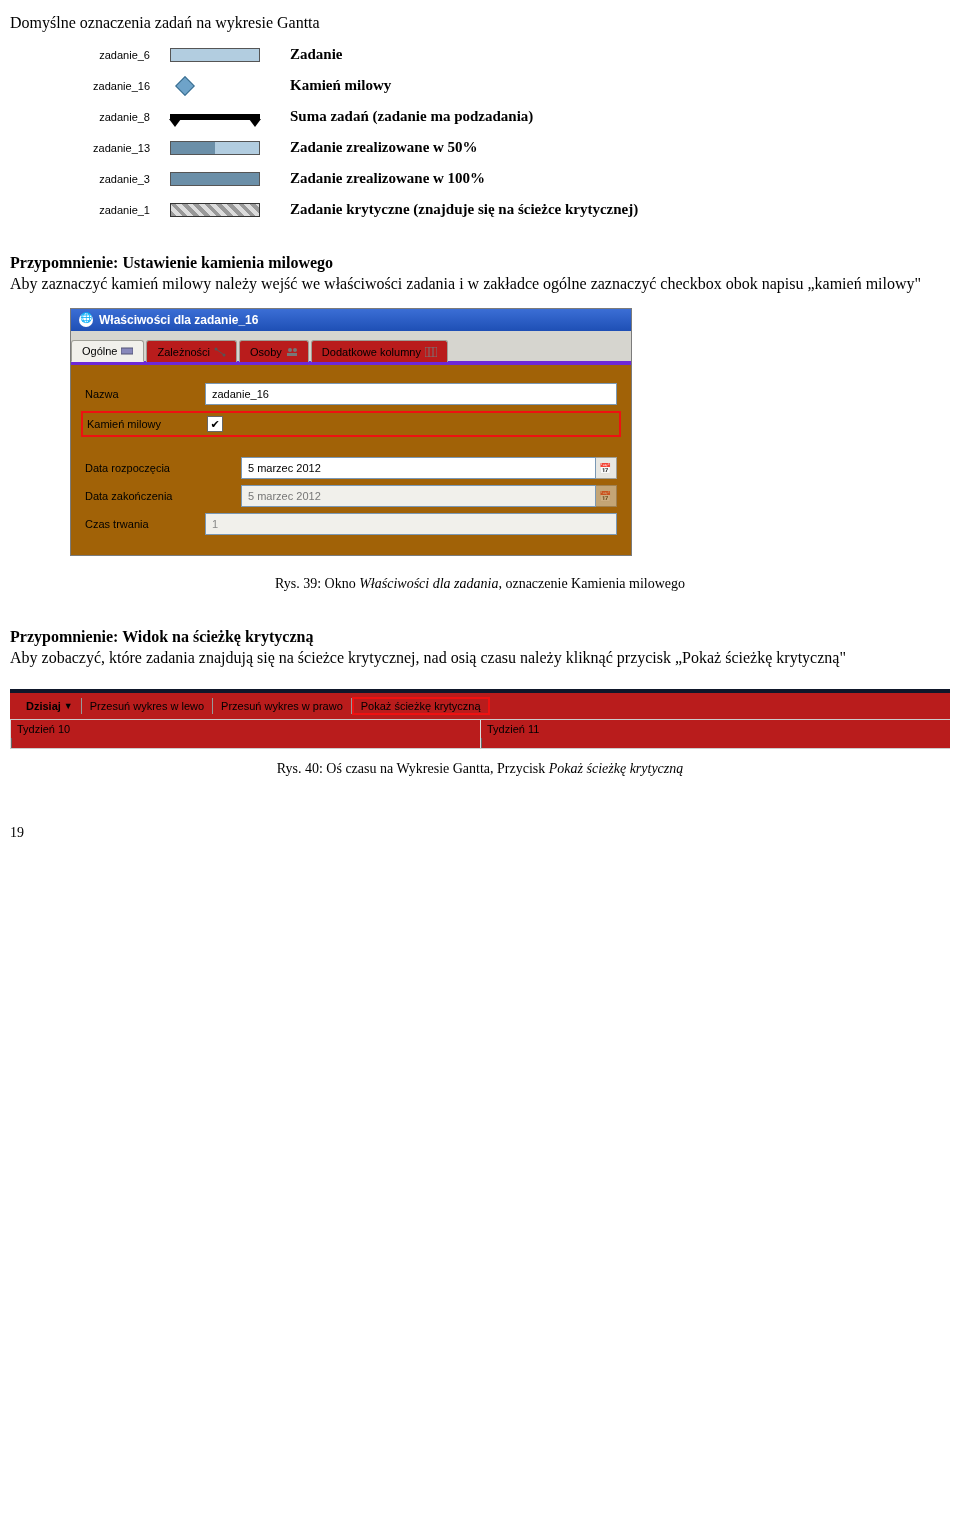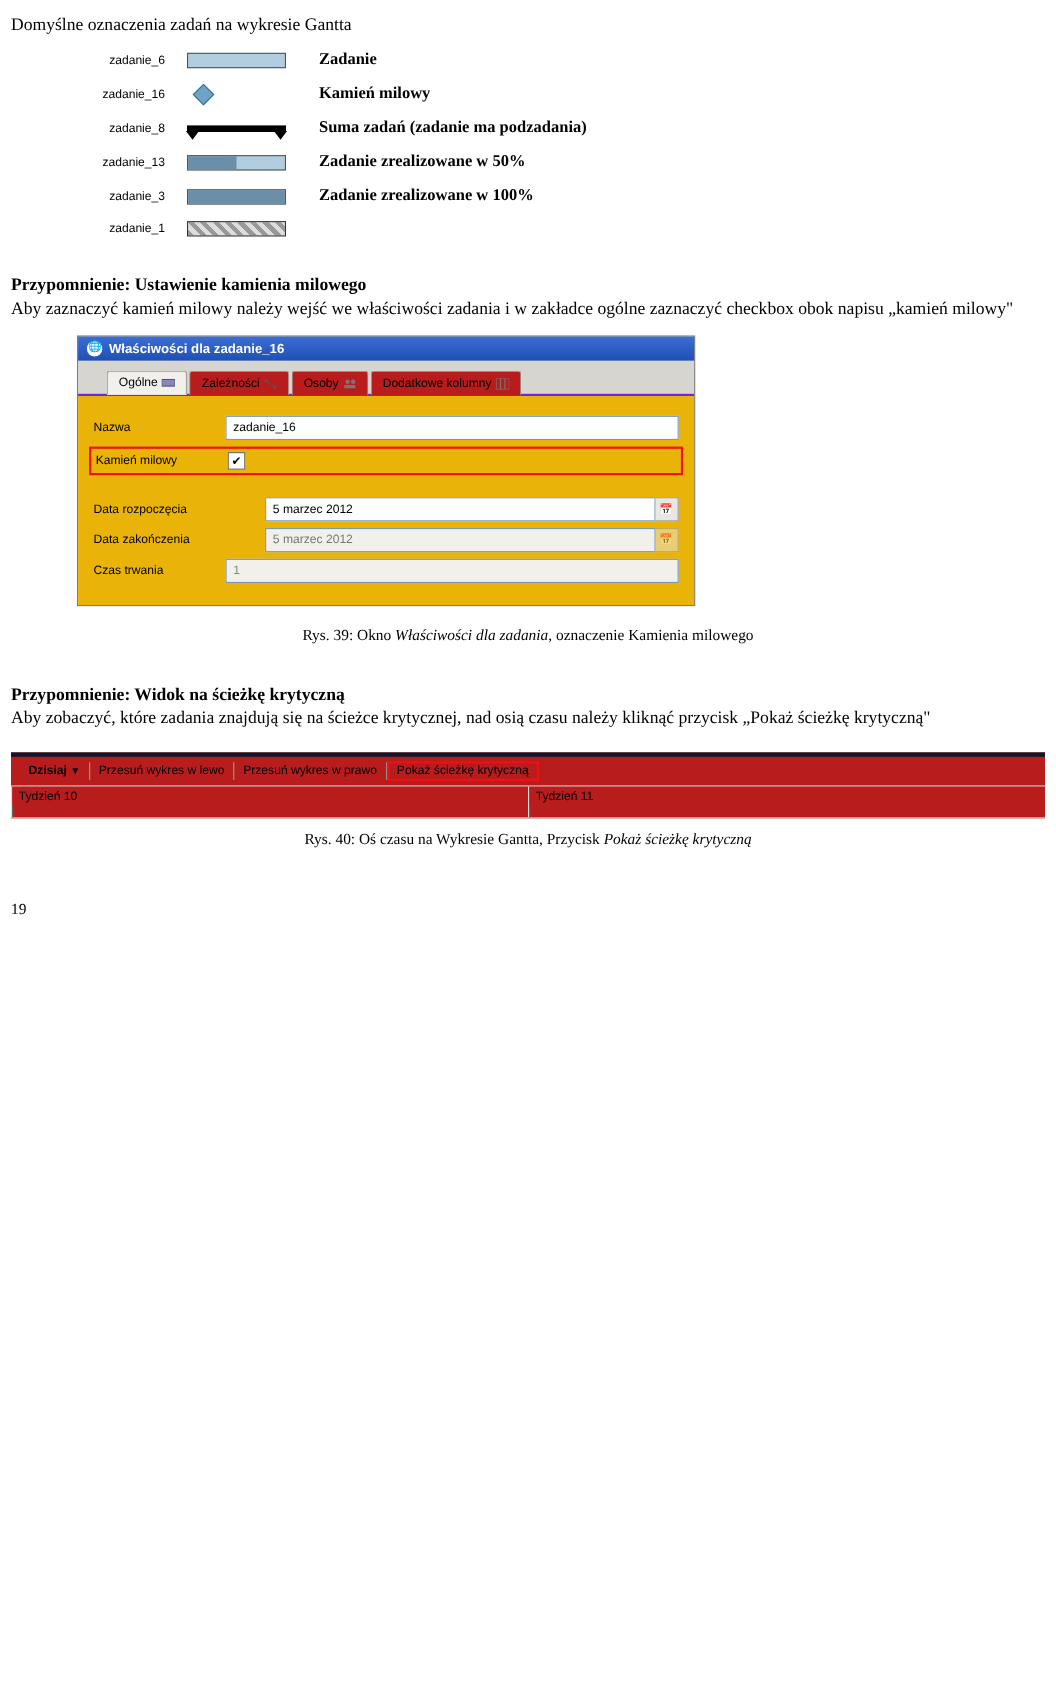--- a/index.html
+++ b/index.html
@@ -33,25 +33,25 @@
   .dep-arrow::after { content:""; position:absolute; left:-3px; bottom:-4px; width:0; height:0; border-left:3px solid transparent; border-right:3px solid transparent; border-top:5px solid #333; }
 
   .para-bold { font-weight: bold; margin: 36px 0 2px 0; }
   .para { margin: 0 0 14px 0; line-height: 1.25; }
 
   
   .dialog { width: 560px; margin: 10px 0 20px 60px; border: 1px solid #7b7b7b; background: #e4e3de; font-family: Verdana, Arial, sans-serif; font-size: 11px; }
   .dialog-titlebar { background: linear-gradient(#3b6ed5,#1e4fb5); color: #fff; padding: 4px 8px; font-weight: bold; font-size: 12px; display:flex; align-items:center; }
   .dialog-icon { width:14px; height:14px; background:#fff; border-radius:50%; margin-right:6px; display:inline-block; position:relative; }
   .dialog-icon::after { content:"🌐"; font-size:10px; position:absolute; left:1px; top:-1px; }
-  .tabs { display: flex; background: #d6d5cf; border-bottom: 2px solid #6d28d9; padding-left: 26px; padding-top: 8px; }
+  .tabs { display: flex; background: #d6d5cf; border-bottom: 4px solid #6d28d9; padding-left: 0; padding-top: 8px; }
   .tab { padding: 4px 10px 4px 10px; border: 1px solid #9f9f97; border-bottom: none; margin-right: 2px; background: #b91c1c; border-radius: 3px 3px 0 0; position: relative; top: 1px; font-size: 11px; display:flex; align-items:center; gap:4px; }
   .tab-active { background: #f1f0eb; border-bottom: 1px solid #f1f0eb; }
   .tab-icon { width:12px; height:10px; display:inline-block; }
-  .dialog-body { background: #eab308; padding: 12px 14px 14px 14px; }
+  .dialog-body { background: #a16207; padding: 12px 14px 14px 14px; }
   .form-row { display: flex; align-items: center; margin: 6px 0; }
   .form-label { width: 120px; }
   .form-input { flex: 1; height: 20px; border: 1px solid #7a98b5; background: #fff; padding: 0 6px; font-family: Arial; font-size: 11px; display:flex; align-items:center; }
   .form-input.readonly { background:#f1f0eb; color:#777; }
   .highlight-row { border: 2px solid #e11; padding: 3px 4px; margin: 4px -4px; }
   .checkbox { width: 14px; height: 14px; border: 1px solid #666; background: #fff; display: inline-flex; align-items:center; justify-content:center; font-size:11px; }
   .input-wrapper { flex: 1; position: relative; display: flex; padding-left: 36px; }
   .cal-icon { width: 20px; height: 20px; border: 1px solid #9f9f97; border-left: none; background: #e8e7e2; display:flex; align-items:center; justify-content:center; font-size:10px; }
 
   .caption { text-align: center; font-size: 14px; margin: 12px 0 26px 0; }
@@ -114,20 +114,21 @@
           <div class="bar-fill-100"></div>
         </div>
       </div>
     <div class="legend-desc">Zadanie zrealizowane w 100%</div>
   </div>
   <div class="legend-row">
     <div class="legend-label">zadanie_1</div>
     <div class="legend-symbol">
         <div class="critical-bar"></div>
       </div>
+    <div class="legend-desc">Zadanie krytyczne (znajduje się na ścieżce krytycznej)</div>
   </div>
 </div>
 
 <p class="para-bold">Przypomnienie: Ustawienie kamienia milowego</p>
 <p class="para">Aby zaznaczyć kamień milowy należy wejść we właściwości zadania i w zakładce ogólne zaznaczyć checkbox obok napisu „kamień milowy"</p>
 
 <div class="dialog">
   <div class="dialog-titlebar">
     <span class="dialog-icon"></span>
     <span>Właściwości dla zadanie_16</span>

